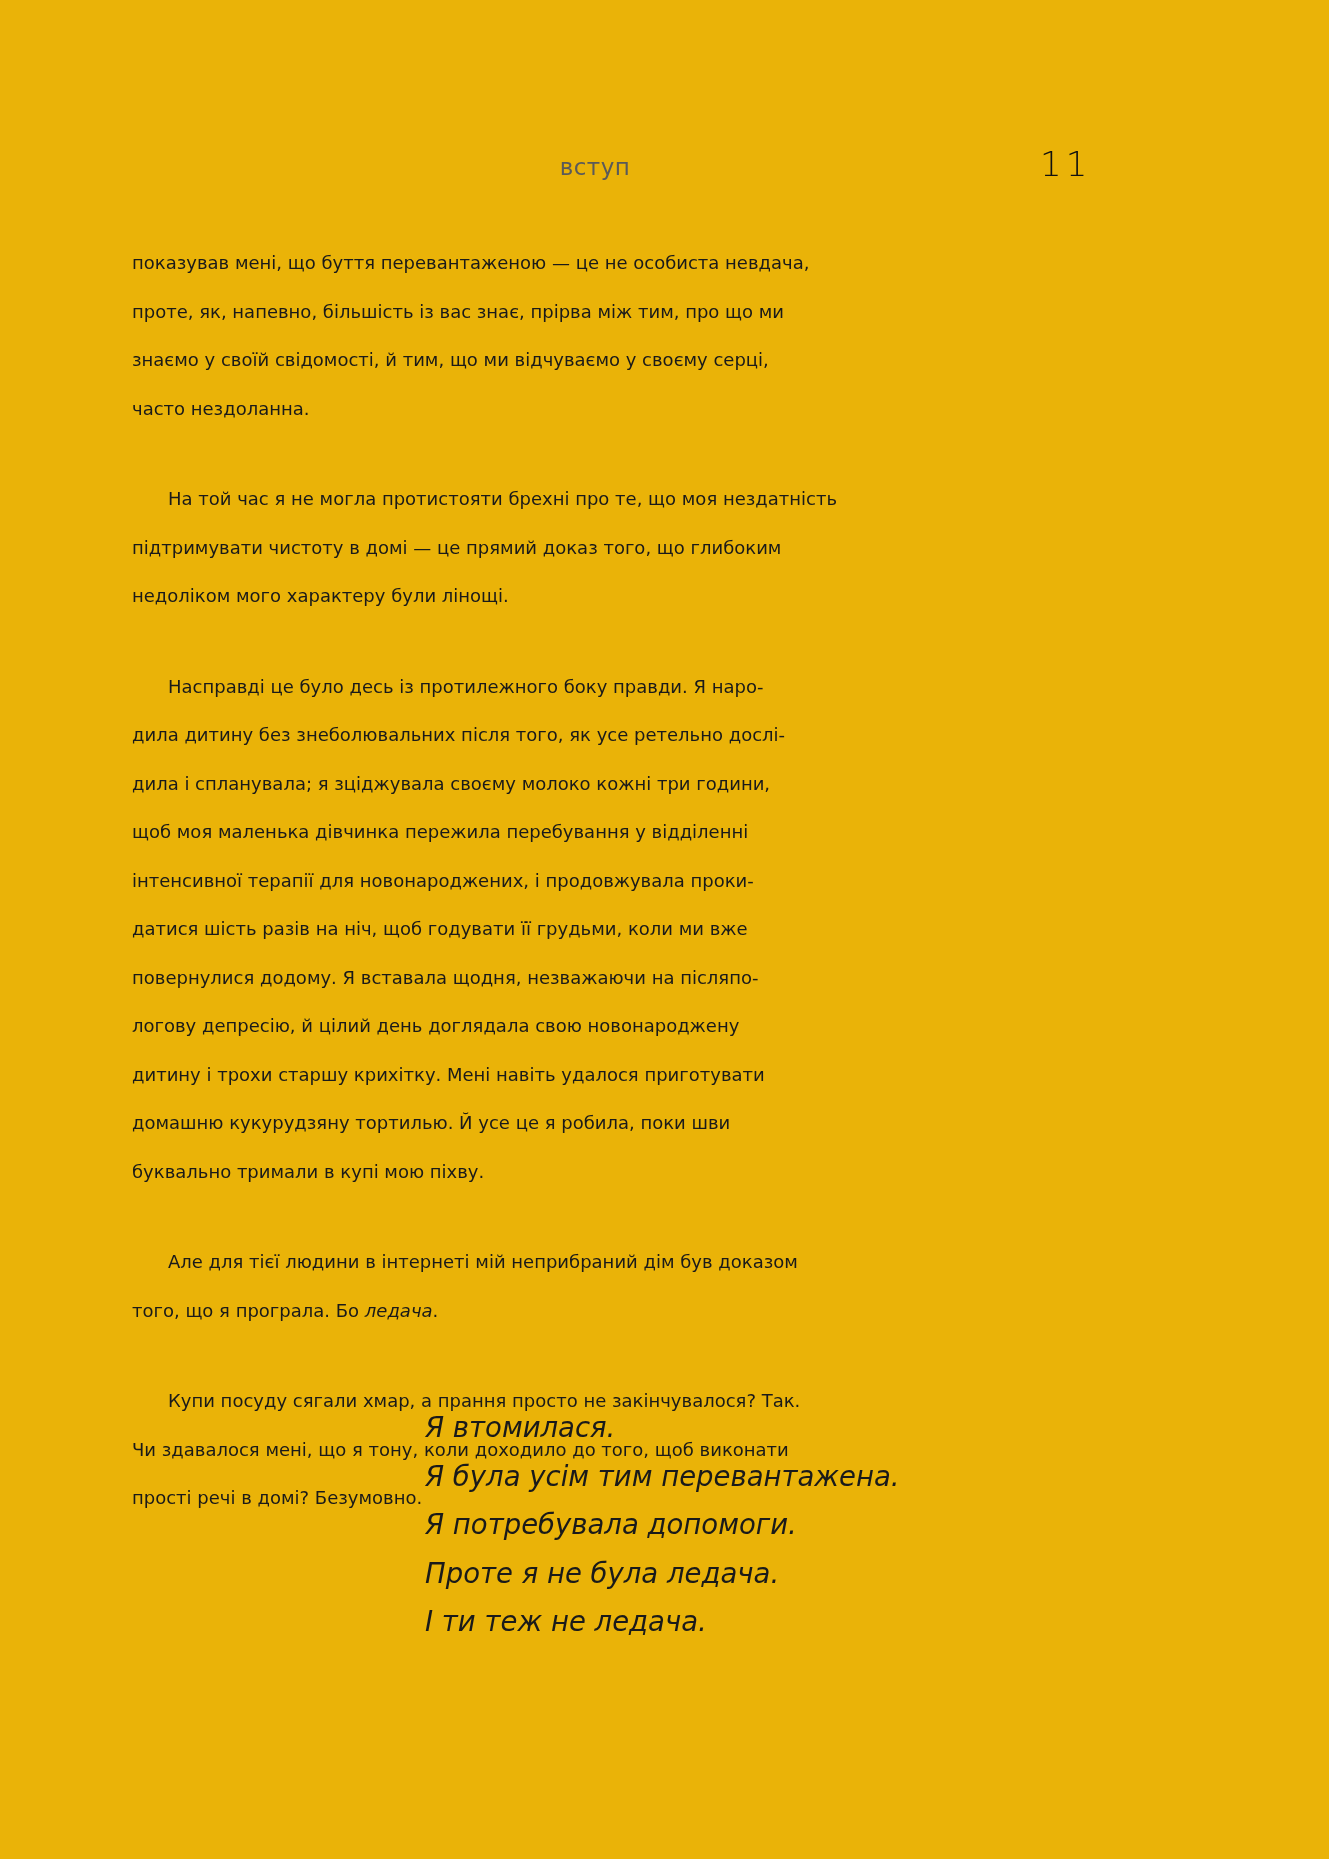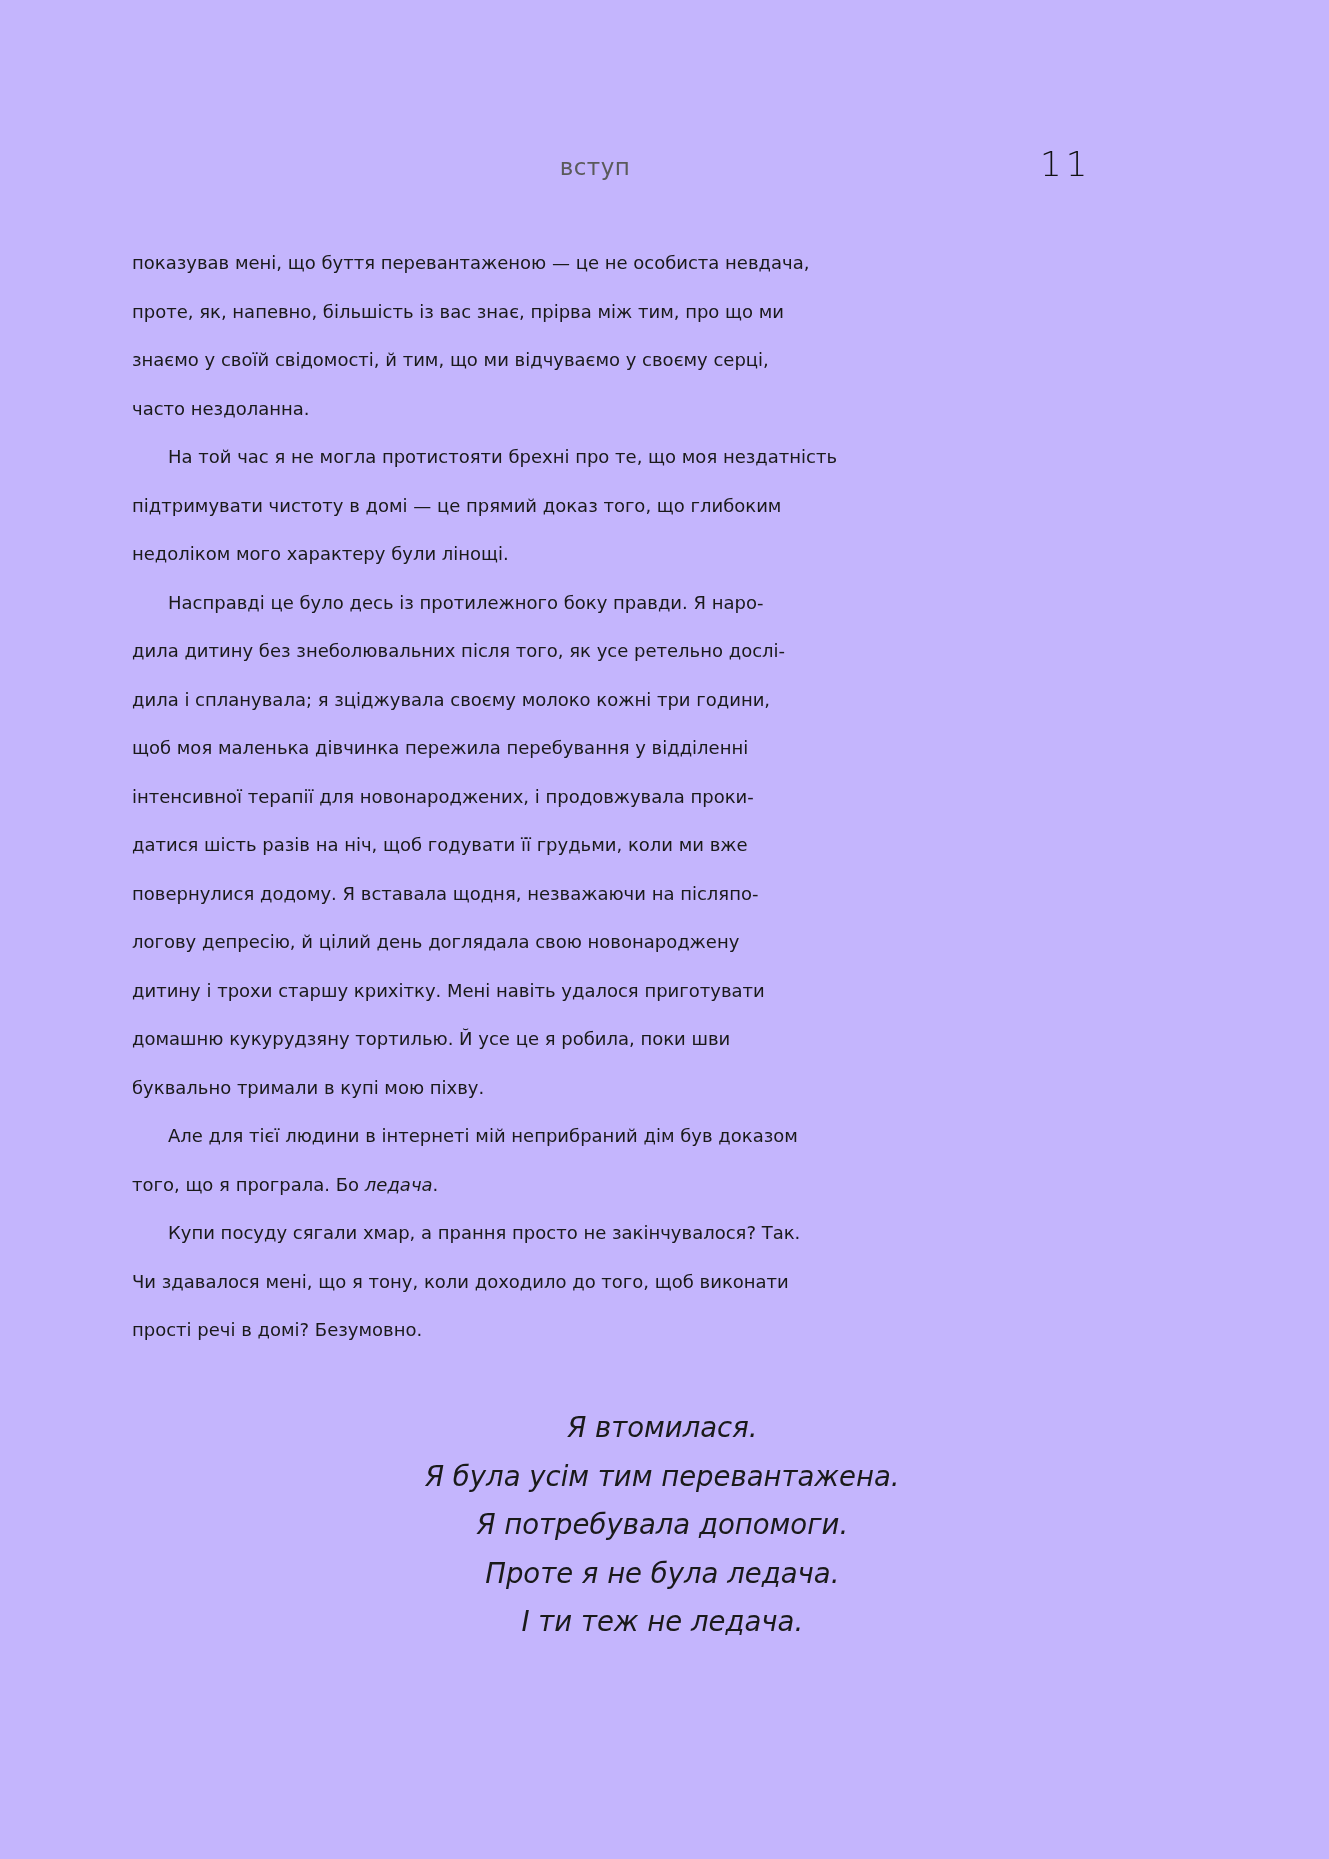--- a/index.html
+++ b/index.html
@@ -13,21 +13,21 @@
     position: relative;
     overflow: hidden;
     font-family: "DejaVu Sans", "Liberation Sans", sans-serif;
     color: #1a1a1a;
   }
   .page {
     position: absolute;
     left: 0; top: 0;
     width: 1329px;
     height: 1859px;
-    background: #c4b5fd;
+    background: #eab308;
   }
   .running-head {
     position: absolute;
     left: 520px;
     width: 150px;
     top: 152px;
     text-align: center;
     font-size: 23px;
     line-height: 30px;
     color: #5a5a5a;
@@ -54,36 +54,36 @@
     line-height: 48.5px;
     color: #1a1a1a;
   }
   .line {
     display: block;
     white-space: nowrap;
     height: 48.5px;
   }
   .line.indent {
     padding-left: 36px;
+    margin-top: 42px;
   }
   .line em, .poem em {
     font-style: italic;
   }
   .poem {
     position: absolute;
     left: 425px;
     top: 1403px;
     font-size: 27.5px;
     line-height: 48.5px;
     font-style: italic;
     color: #1a1a1a;
   }
   .poem .line {
     height: 48.5px;
-    text-align: center;
   }
 </style>
 </head>
 <body>
 
 <div class="page">
 
   <div class="running-head">вступ</div>
   <div class="folio">11</div>
 

